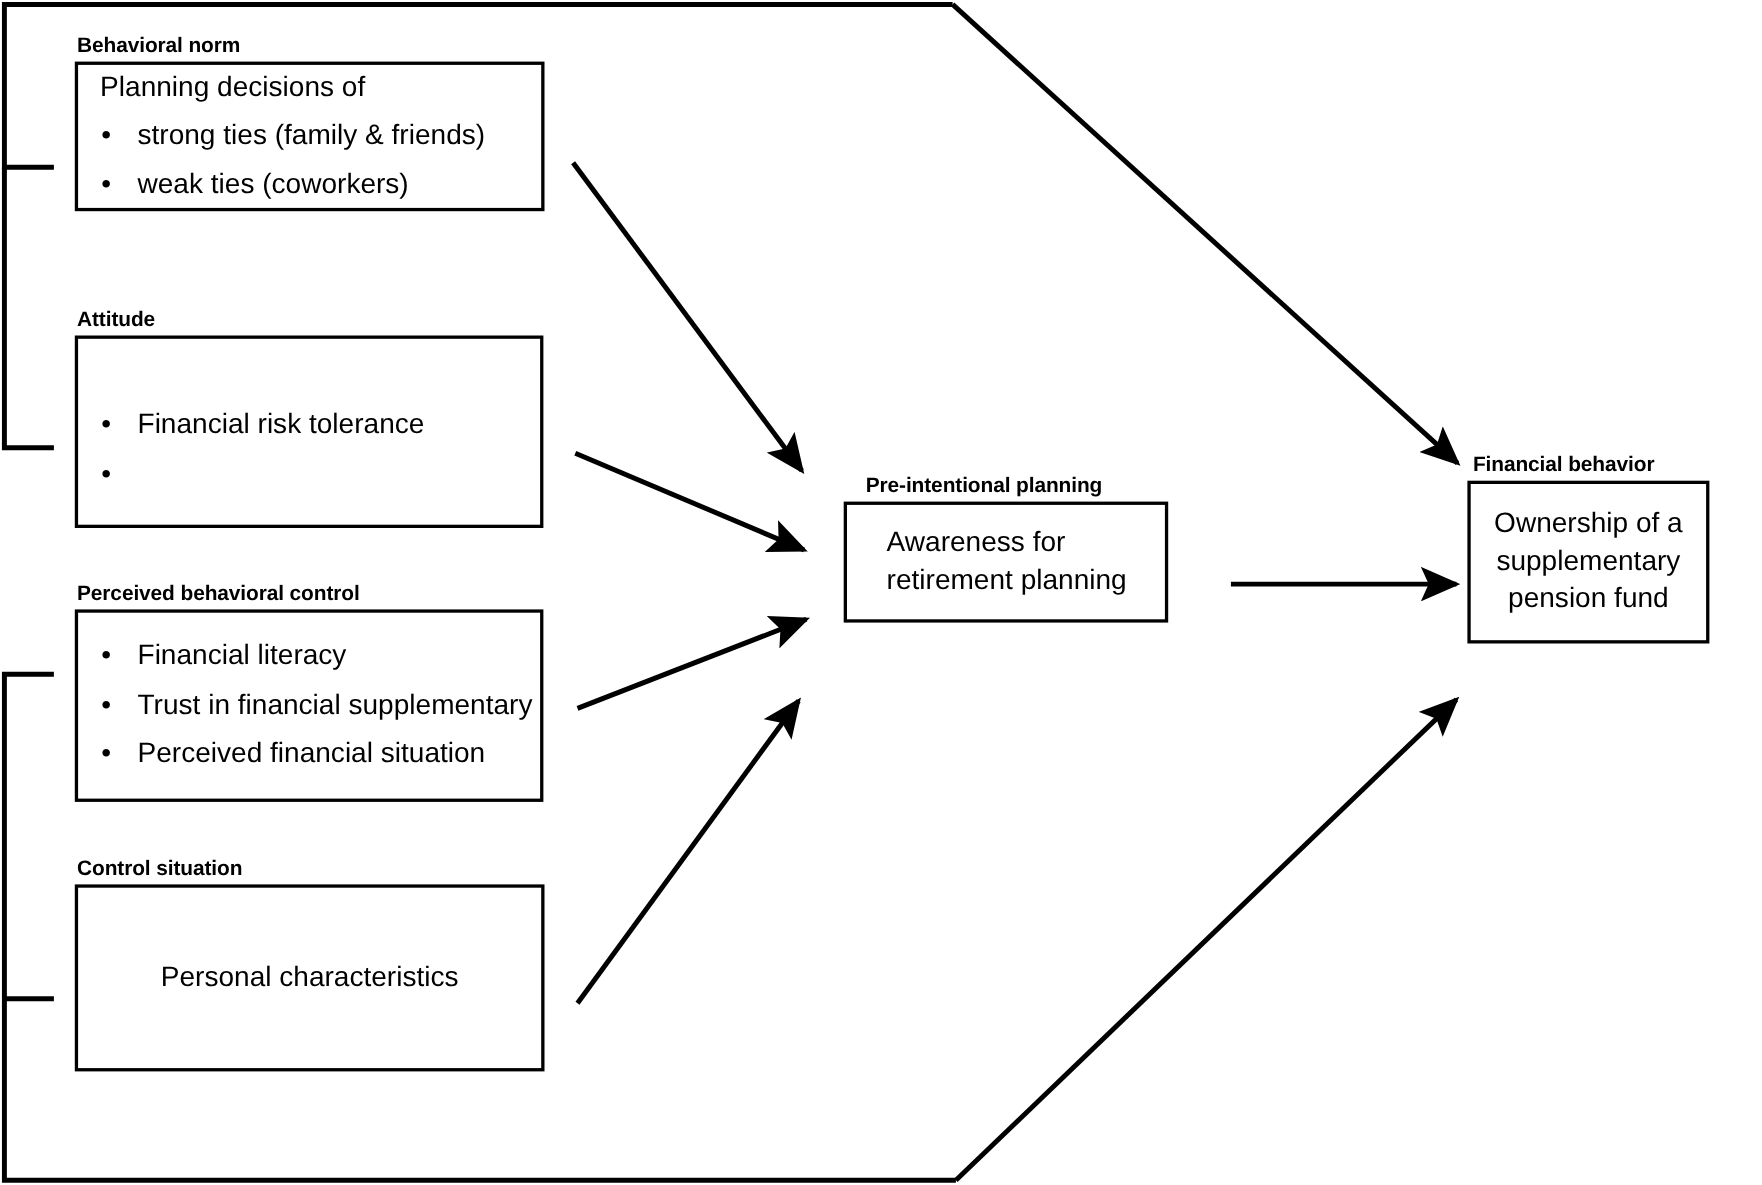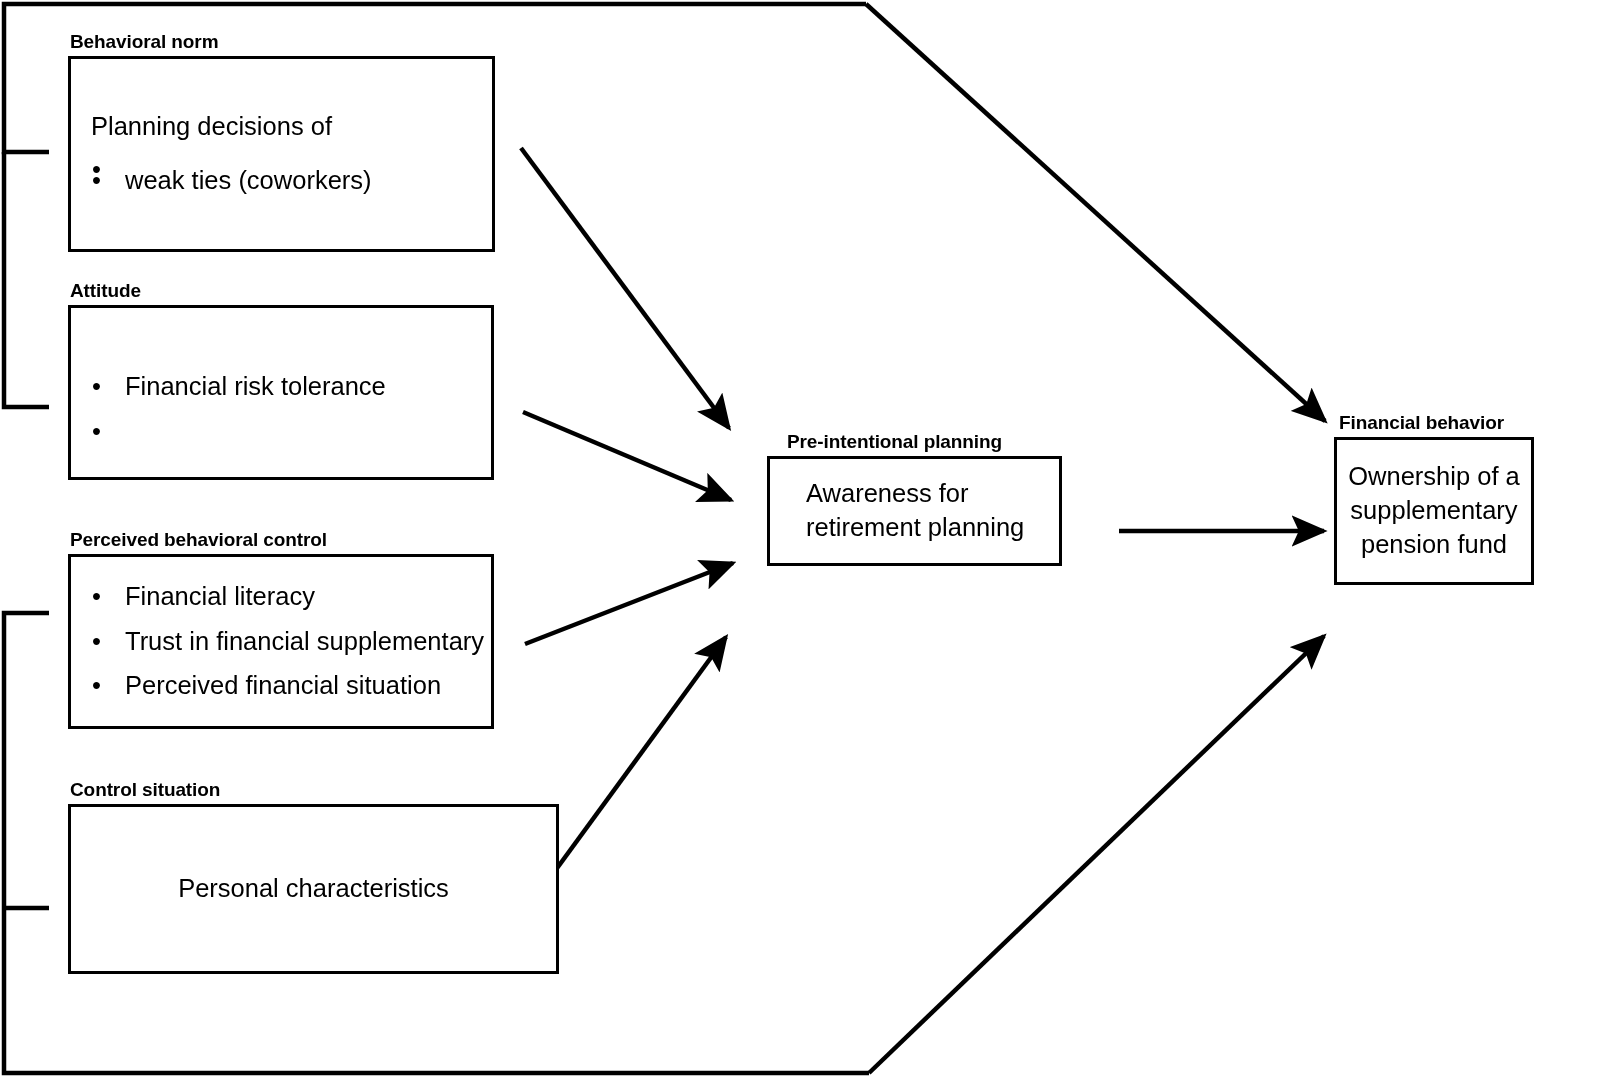--- a/index.html
+++ b/index.html
@@ -76,37 +76,37 @@
     padding: 0 10px;
   }
   .left-text {
     text-align: left;
     margin: 0;
     padding-left: 36px;
   }
 
   
   #node-behavioral-norm { left: 68px;  top: 32px; }
-  #node-behavioral-norm .node-box { width: 427px; height: 196px; }
+  #node-behavioral-norm .node-box { width: 427px; height: 136px; }
 
   #node-attitude { left: 68px;  top: 281px; }
   #node-attitude .node-box { width: 426px; height: 175px; }
 
   #node-perceived-control { left: 68px; top: 530px; }
   #node-perceived-control .node-box { width: 426px; height: 175px; }
 
   #node-control-variables { left: 68px; top: 780px; }
-  #node-control-variables .node-box { width: 491px; height: 170px; }
+  #node-control-variables .node-box { width: 427px; height: 170px; }
 
   #node-pre-intentional { left: 767px; top: 432px; }
   #node-pre-intentional .node-box { width: 295px; height: 110px; }
   #node-pre-intentional .node-title { margin-left: 20px; }
 
   #node-financial-behavior { left: 1334px; top: 413px; }
-  #node-financial-behavior .node-box { width: 200px; height: 148px; }
+  #node-financial-behavior .node-box { width: 220px; height: 148px; }
   #node-financial-behavior .node-title { margin-left: 5px; }
 </style>
 </head>
 <body>
 
 <div id="diagram-root">
 
   <svg id="wire-layer" viewBox="0 0 1602 1077" width="1602" height="1077">
     <defs>
       <marker id="arrowhead" markerWidth="8" markerHeight="7" refX="7.2" refY="3.5" orient="auto" markerUnits="strokeWidth">
@@ -140,20 +140,21 @@
     </g>
   </svg>
 
   <div class="node" id="node-behavioral-norm">
     <div class="node-title">Behavioral norm</div>
     <div class="node-box">
       <p class="box-lead">Planning decisions of</p>
       <ul class="bullets">
         <li>
           <span class="bullet-dot">•</span>
+          <span>strong ties (family &amp; friends)</span>
         </li>
         <li>
           <span class="bullet-dot">•</span>
           <span>weak ties (coworkers)</span>
         </li>
       </ul>
     </div>
   </div>
 
   <div class="node" id="node-attitude">

